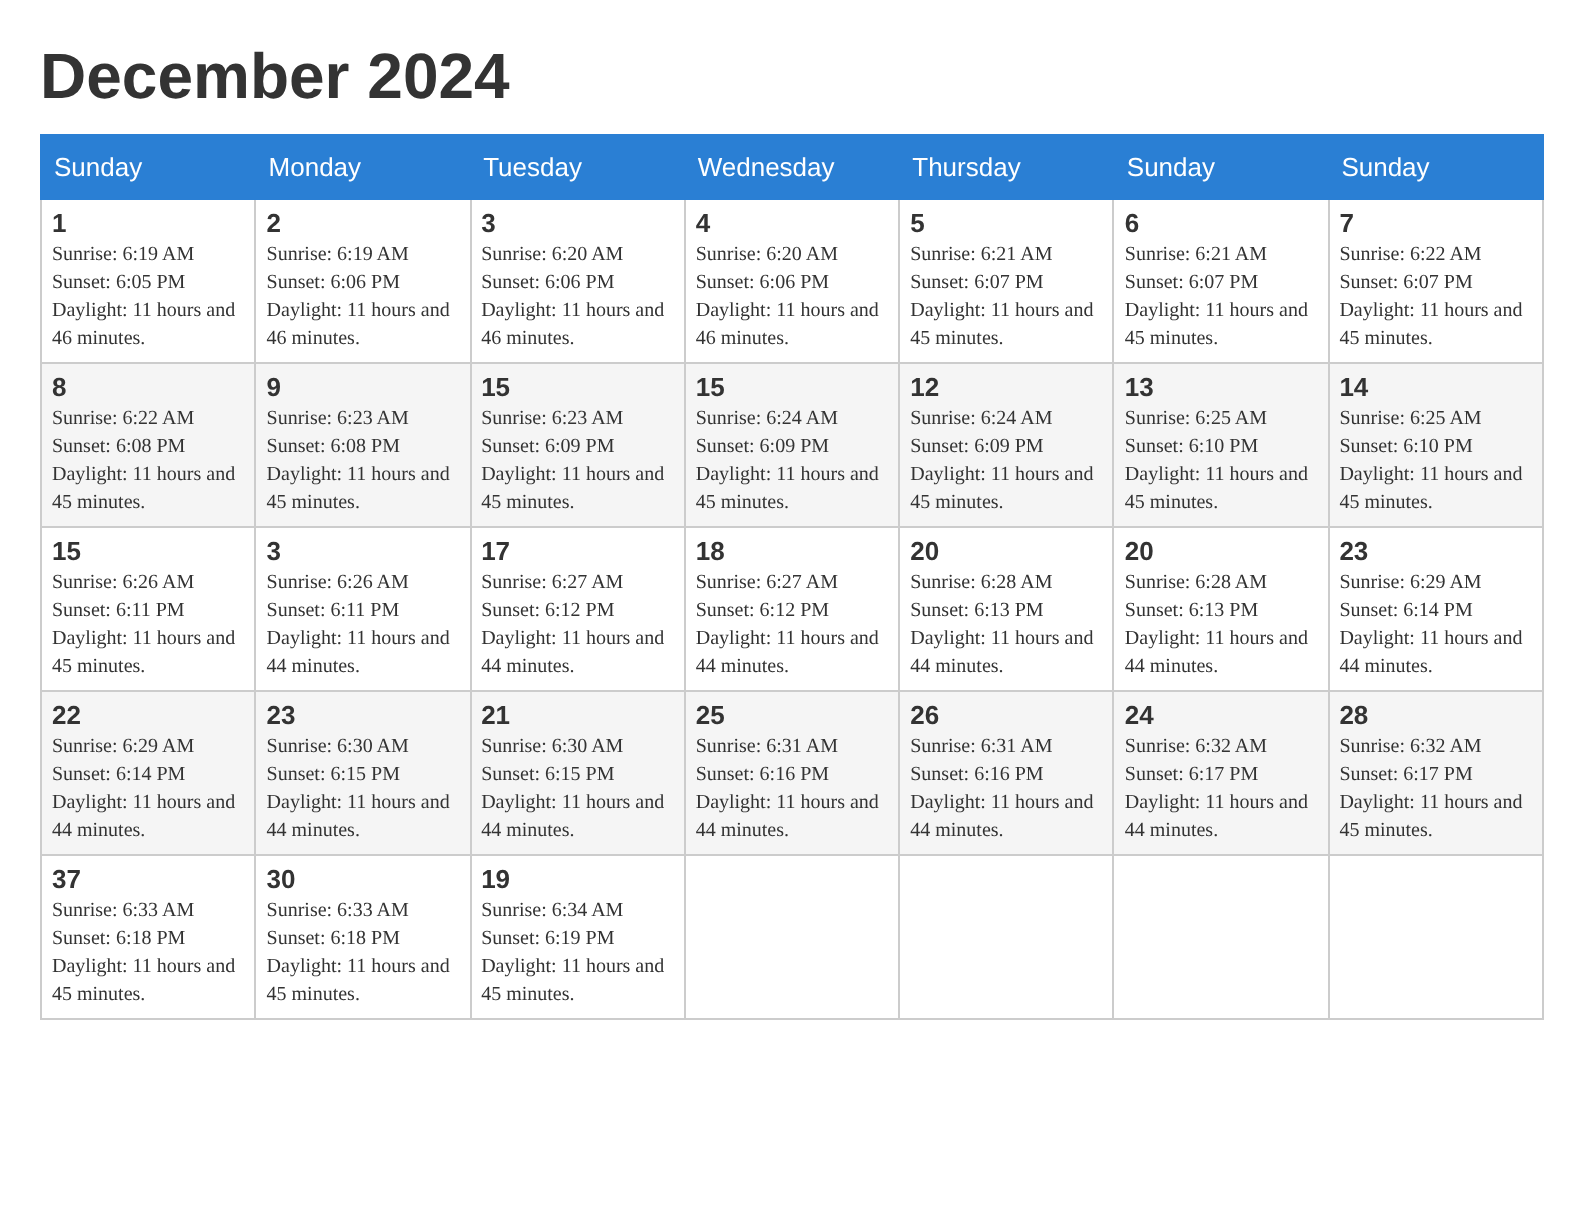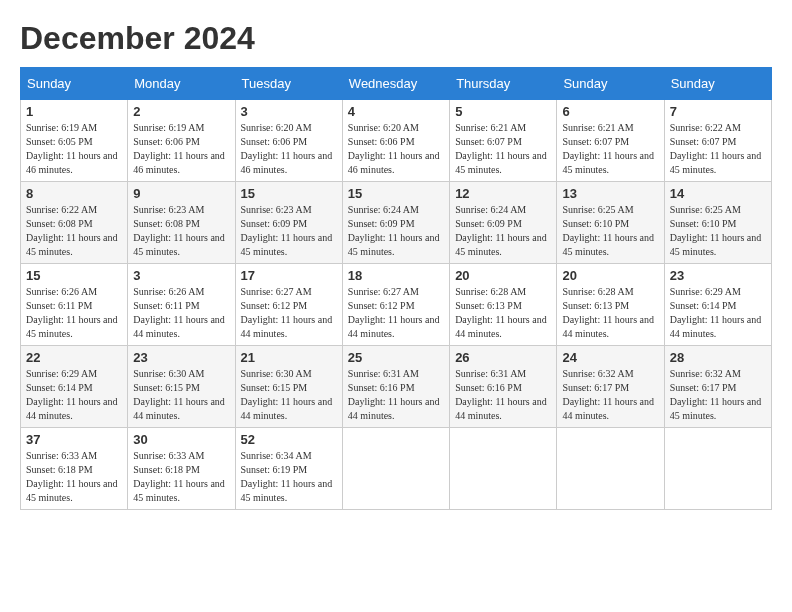--- a/index.html
+++ b/index.html
@@ -165,21 +165,21 @@
         <td><span class="day-number">24</span>
         <span class="day-info">Sunrise: 6:32 AM<br>Sunset: 6:17 PM<br>Daylight: 11 hours and 44 minutes.</span></td>
         <td><span class="day-number">28</span>
         <span class="day-info">Sunrise: 6:32 AM<br>Sunset: 6:17 PM<br>Daylight: 11 hours and 45 minutes.</span></td>
       </tr>
       <tr>
         <td><span class="day-number">37</span>
         <span class="day-info">Sunrise: 6:33 AM<br>Sunset: 6:18 PM<br>Daylight: 11 hours and 45 minutes.</span></td>
         <td><span class="day-number">30</span>
         <span class="day-info">Sunrise: 6:33 AM<br>Sunset: 6:18 PM<br>Daylight: 11 hours and 45 minutes.</span></td>
-        <td><span class="day-number">52</span>
+        <td><span class="day-number">19</span>
         <span class="day-info">Sunrise: 6:34 AM<br>Sunset: 6:19 PM<br>Daylight: 11 hours and 45 minutes.</span></td>
         <td class="empty-cell"></td>
         <td class="empty-cell"></td>
         <td class="empty-cell"></td>
         <td class="empty-cell"></td>
       </tr>
     </tbody>
 </table>
 
 </body></html>

